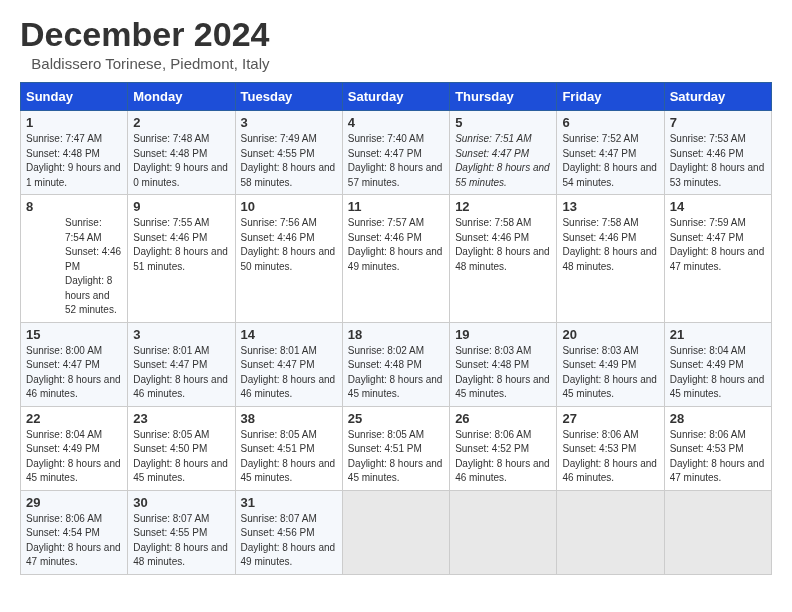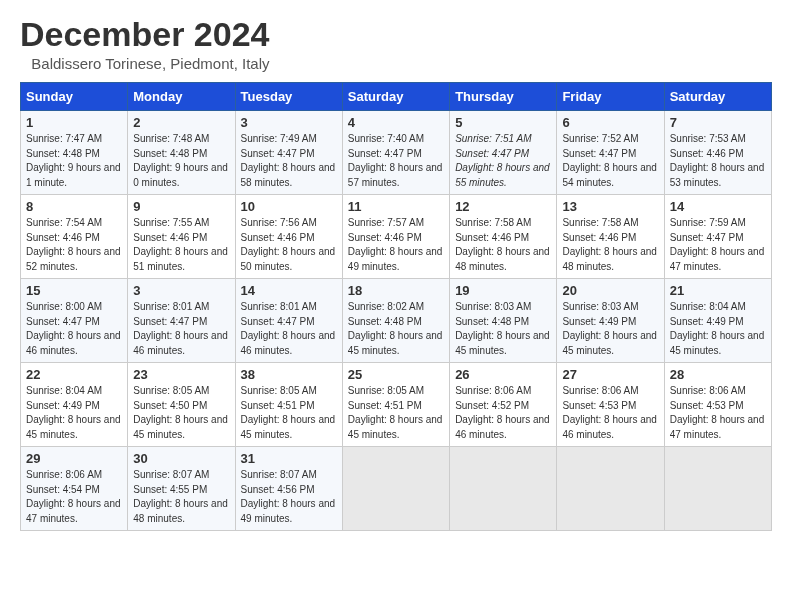--- a/index.html
+++ b/index.html
@@ -129,21 +129,21 @@
         </td>
         <td>
           <span class="day-num">2</span>
           <div class="day-detail" style="white-space: pre-line;">Sunrise: 7:48 AM
 Sunset: 4:48 PM
 Daylight: 9 hours and 0 minutes.</div>
         </td>
         <td>
           <span class="day-num">3</span>
           <div class="day-detail" style="white-space: pre-line;">Sunrise: 7:49 AM
-Sunset: 4:47 PM
+Sunset: 4:55 PM
 Daylight: 8 hours and 58 minutes.</div>
         </td>
         <td>
           <span class="day-num">4</span>
           <div class="day-detail" style="white-space: pre-line;">Sunrise: 7:40 AM
 Sunset: 4:47 PM
 Daylight: 8 hours and 57 minutes.</div>
         </td>
         <td>
           <span class="day-num">5</span>
@@ -160,21 +160,21 @@
         <td>
           <span class="day-num">7</span>
           <div class="day-detail" style="white-space: pre-line;">Sunrise: 7:53 AM
 Sunset: 4:46 PM
 Daylight: 8 hours and 53 minutes.</div>
         </td>
       </tr>
       <tr>
         <td>
           <span class="day-num">8</span>
-          <div class="day-detail" style="white-space: pre-line;">Sunrise: 7:54 AM
+          <div class="day-detail" style="white-space: pre-line; margin-left: 39px;">Sunrise: 7:54 AM
 Sunset: 4:46 PM
 Daylight: 8 hours and 52 minutes.</div>
         </td>
         <td>
           <span class="day-num">9</span>
           <div class="day-detail" style="white-space: pre-line;">Sunrise: 7:55 AM
 Sunset: 4:46 PM
 Daylight: 8 hours and 51 minutes.</div>
         </td>
         <td>

